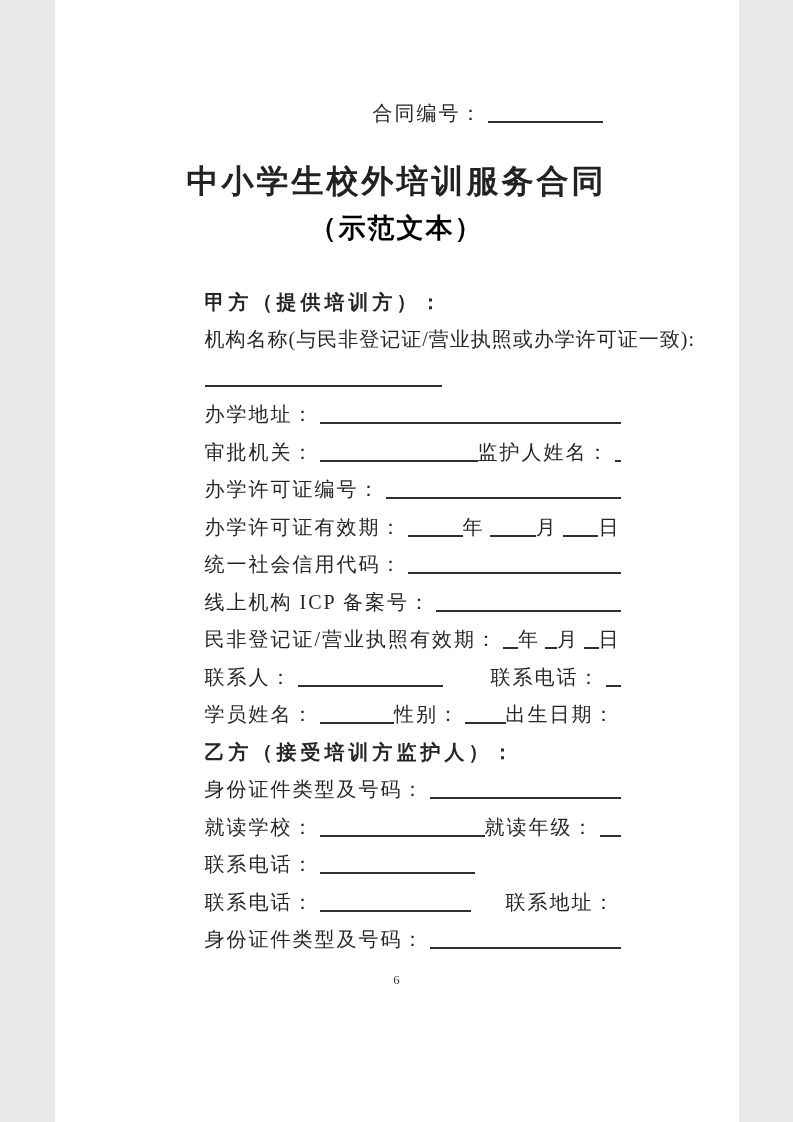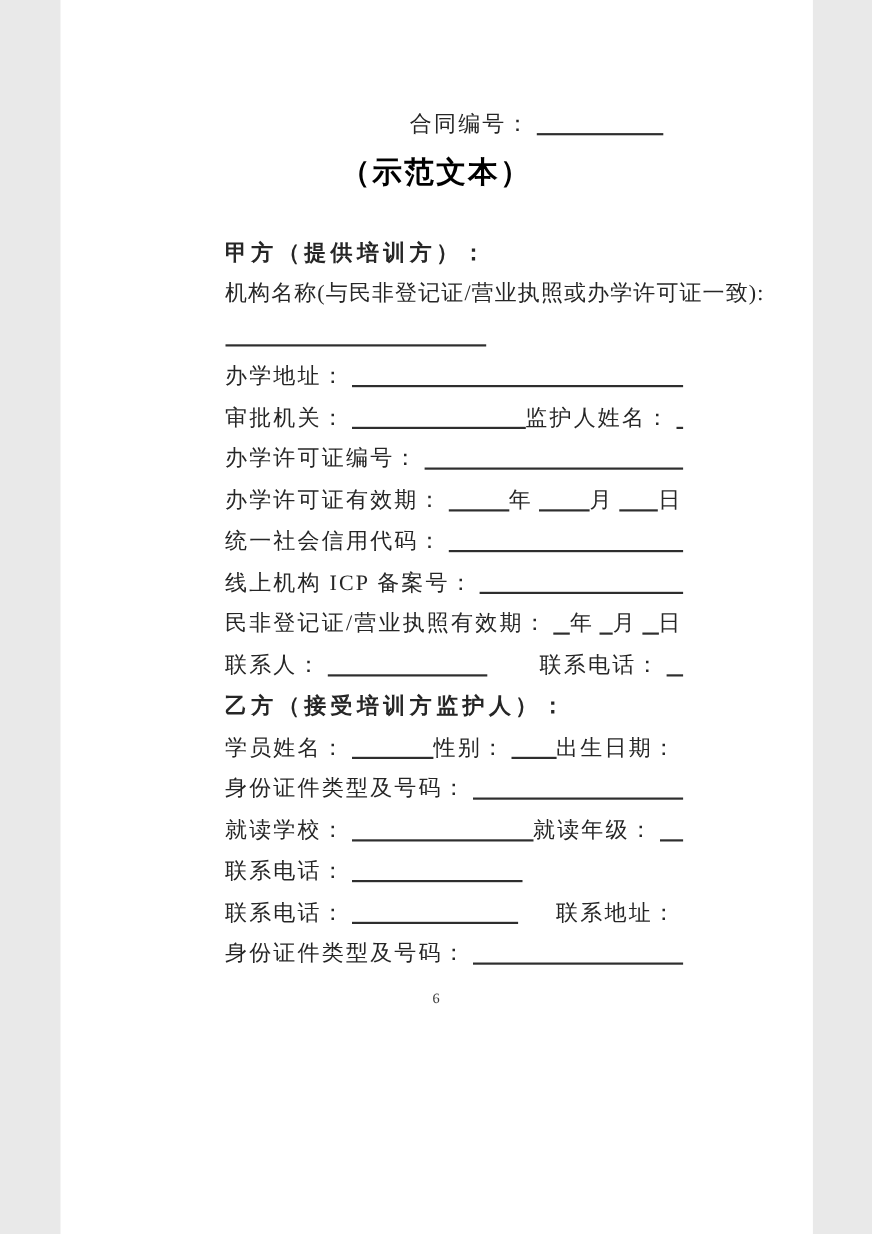--- a/index.html
+++ b/index.html
@@ -50,20 +50,21 @@
 </head>
 <body>
 
 <div class="page">
 
   <div class="contract-no-row">
     <span class="lbl">合同编号：</span>
     <span class="ul"></span>
   </div>
 
+  <div class="doc-title">中小学生校外培训服务合同</div>
   <div class="doc-subtitle">（示范文本）</div>
 
   <div class="form">
 
     <div class="row">
       <span class="lbl bold">甲方（提供培训方）：</span>
     </div>
 
     <div class="row">
       <span class="lbl tight">机构名称(与民非登记证/营业执照或办学许可证一致):</span>
@@ -121,30 +122,30 @@
     </div>
 
     <div class="row">
       <span class="lbl">联系人：</span>
       <span class="ul w145 mr48"></span>
       <span class="lbl">联系电话：</span>
       <span class="ul fill"></span>
     </div>
 
     <div class="row">
-      <span class="lbl bold">乙方（接受培训方监护人）：</span>
-    </div>
-
-    <div class="row">
       <span class="lbl">学员姓名：</span>
       <span class="ul w105"></span>
       <span class="lbl">性别：</span>
       <span class="ul w57"></span>
       <span class="lbl">出生日期：</span>
       <span class="ul fill"></span>
+    </div>
+
+    <div class="row">
+      <span class="lbl bold">乙方（接受培训方监护人）：</span>
     </div>
 
     <div class="row">
       <span class="lbl">身份证件类型及号码：</span>
       <span class="ul fill"></span>
     </div>
 
     <div class="row">
       <span class="lbl">就读学校：</span>
       <span class="ul w165"></span>

